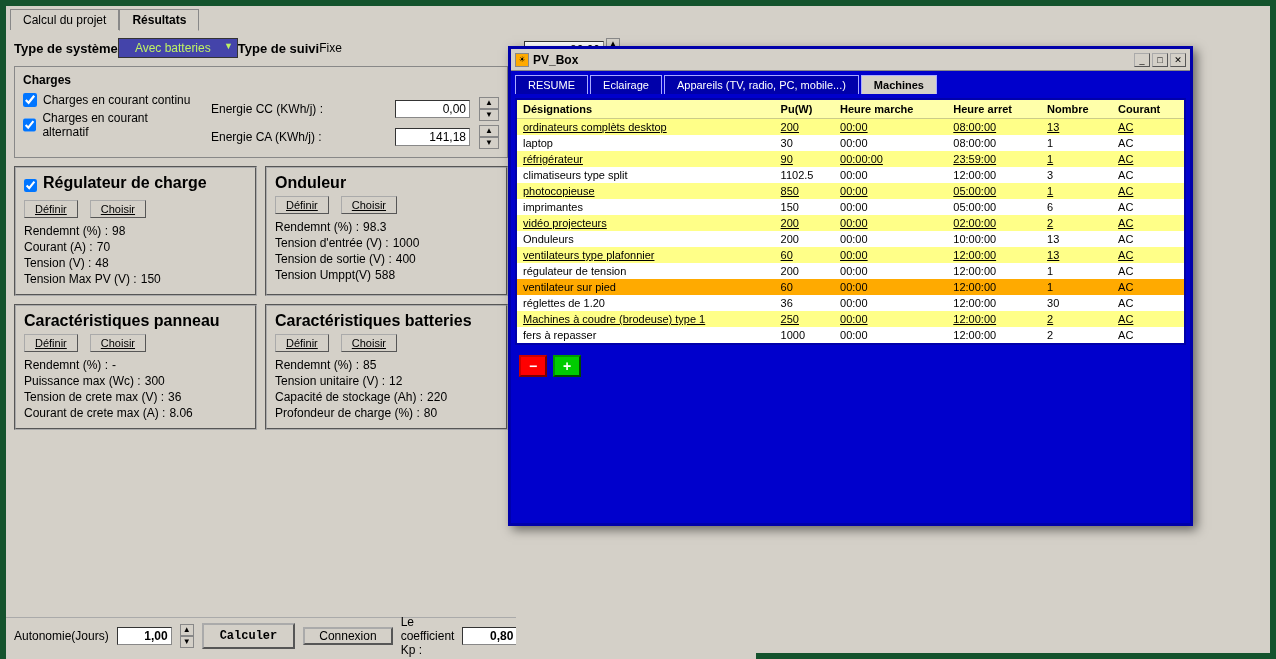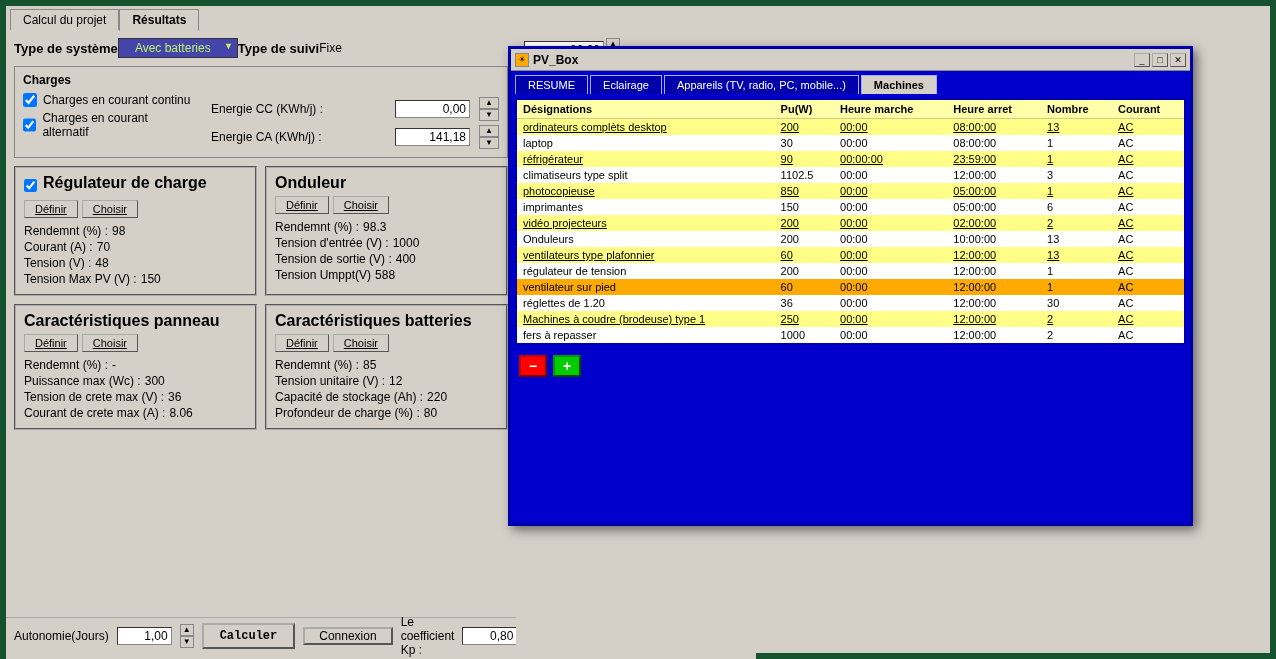--- a/index.html
+++ b/index.html
@@ -52,39 +52,39 @@
 
     .energy-grid { display: grid; grid-template-columns: 180px 80px 20px; gap: 4px 4px; align-items: center; margin-top: 4px; }
     .energy-input { width: 75px; border: 1px inset #888; background: white; padding: 1px 3px; font-size: 12px; text-align: right; }
     .spin-btn { display: flex; flex-direction: column; }
     .spin-btn button { font-size: 8px; padding: 0 2px; border: 1px solid #888; background: #d4d0c8; cursor: pointer; line-height: 10px; }
 
     .two-col { display: grid; grid-template-columns: 1fr 1fr; gap: 8px; }
 
     .sub-section { border: 2px groove #aaa; background: #d4d0c8; padding: 6px 8px; }
     .sub-title { font-weight: bold; margin-bottom: 4px; font-size: 16px; }
-    .btn-row { display: flex; gap: 4px; margin-bottom: 6px; }
+    .btn-row { display: flex; gap: 12px; margin-bottom: 6px; }
     .classic-btn {
       background: #d4d0c8;
       border: 1px outset #aaa;
       padding: 2px 10px;
       font-size: 11px;
       cursor: pointer;
       text-decoration: underline;
     }
     .field-row { display: flex; align-items: center; gap: 4px; margin-bottom: 2px; font-size: 12px; }
 
     
     .bottom-bar {
       position: absolute; bottom: 0; left: 0; width: 510px; height: 36px;
       background: #d4d0c8; display: flex; align-items: center; padding: 0 8px; gap: 8px;
       border-top: 1px solid #aaa;
     }
     .autonomie-label { font-size: 12px; }
-    .number-input { width: 55px; border: 1px inset #888; background: white; text-align: right; padding: 1px 3px; font-size: 12px; }
+    .number-input { width: 55px; border: 1px inset #888; background: white; text-align: right; padding: 1px 3px; font-size: 12px; font-weight: bold; }
     .calc-btn {
       background: #d4d0c8;
       border: 2px outset #aaa;
       padding: 4px 16px;
       font-size: 12px;
       font-weight: bold;
       cursor: pointer;
       font-family: Liberation Mono, monospace;
     }
     .conn-btn {

